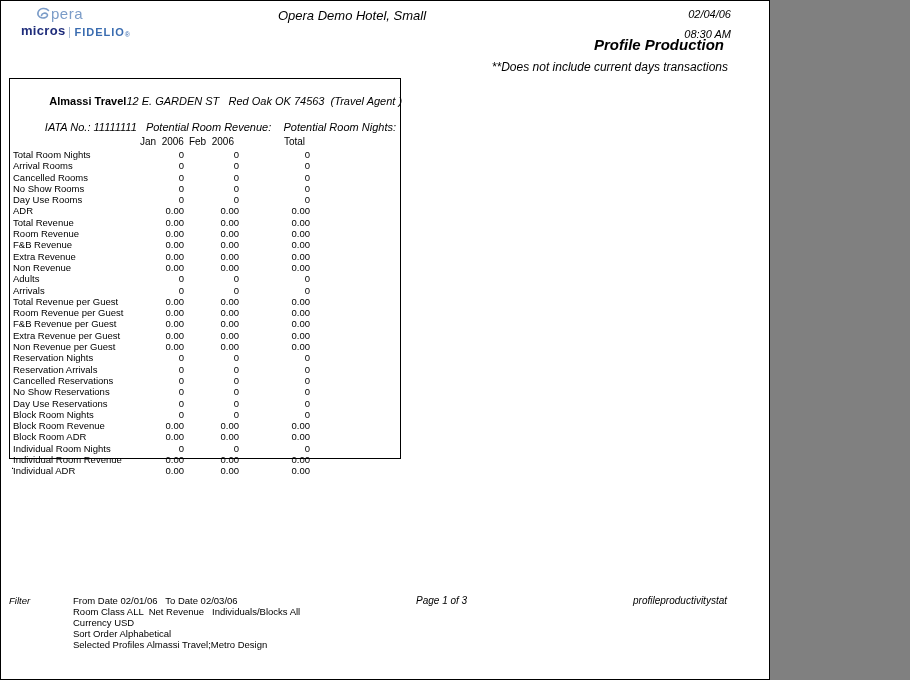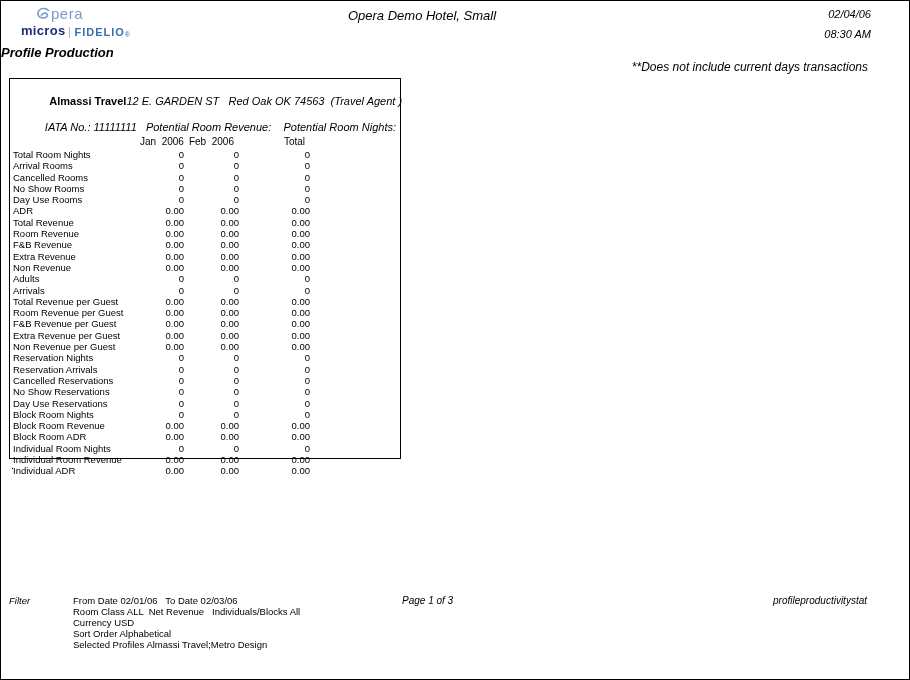--- a/index.html
+++ b/index.html
@@ -1,38 +1,38 @@
 <!DOCTYPE html>
 <html><head>
 <meta charset="utf-8">
 <style>
   * { margin:0; padding:0; box-sizing:border-box; }
   body { background:#808080; font-family:"Liberation Sans", sans-serif; color:#000; }
   .page {
-    position:relative; width:910px; height:680px;
+    position:relative; width:770px; height:680px;
     background:#fff; border:1px solid #000; overflow:hidden;
   }
 
   
   .logo { position:absolute; left:20px; top:4px; width:130px; }
   .logo-opera { display:flex; align-items:center; gap:1px; margin-left:14px; }
   .logo-opera-text { font-size:15px; letter-spacing:0.5px; }
   .logo-row2 { display:flex; align-items:flex-end; margin-top:1px; }
   .logo-micros { font-weight:bold; font-size:13px; letter-spacing:0.3px; }
   .logo-sep { width:1px; height:11px; background:#aabbd4; margin:0 4px; }
   .logo-fidelio { font-size:11px; font-weight:bold; letter-spacing:1px; }
   .logo-reg { font-size:7px; vertical-align:top; }
 
   .hotel-name {
     position:absolute; top:7px; left:0; right:66px;
     text-align:center; font-style:italic; font-size:13px;
   }
   .report-title {
-    position:absolute; top:44px; left:0; right:45px;
-    text-align:left; font-style:italic; font-weight:bold; font-size:13px;
+    position:absolute; top:35px; left:0; right:45px;
+    text-align:right; font-style:italic; font-weight:bold; font-size:15px;
   }
   .hdr-date { position:absolute; top:7px;  right:38px; font-style:italic; font-size:11px; }
   .hdr-time { position:absolute; top:27px; right:38px; font-style:italic; font-size:11px; }
   .note { position:absolute; top:59px; right:41px; font-style:italic; font-size:12px; }
 
   
   .panel {
     position:absolute; left:8px; top:77px; width:392px; height:381px;
     border:1px solid #000; font-size:9.5px;
   }
@@ -49,21 +49,21 @@
   .cell-label { padding-left:3px; white-space:nowrap; }
   .cell-val { text-align:right; }
 
   .stray-dot { position:absolute; left:10px; top:458px; font-size:11px; }
 
   
   .footer { position:absolute; left:0; top:593px; width:100%; font-size:9.5px; }
   .filter-label { position:absolute; left:8px; top:1px; font-style:italic; }
   .filter-lines { position:absolute; left:40px; top:1px; font-style:normal;margin-left:32px; }
   .filter-lines div { white-space:pre; height:11px; }
-  .page-info { position:absolute; left:401px; top:1px; font-style:italic; font-size:10px; }
+  .page-info { position:absolute; left:415px; top:1px; font-style:italic; font-size:10px; }
   .report-file { position:absolute; right:42px; top:1px; font-style:italic; font-size:10px; }
 </style>
 </head>
 <body>
 
 <div class="page">
 
   <div class="logo">
     <div class="logo-opera">
       <svg width="15" height="13" viewBox="0 0 15 13">

